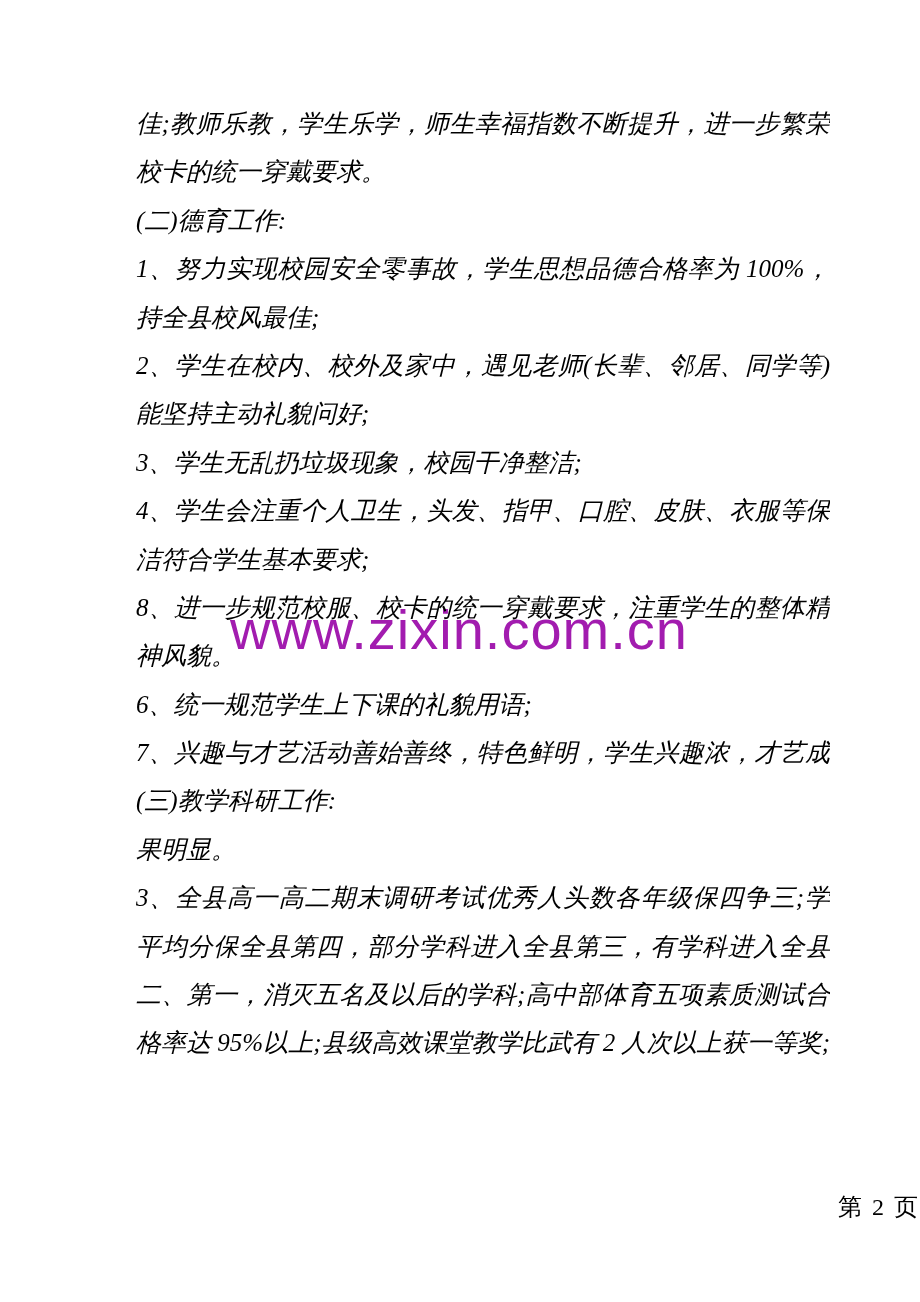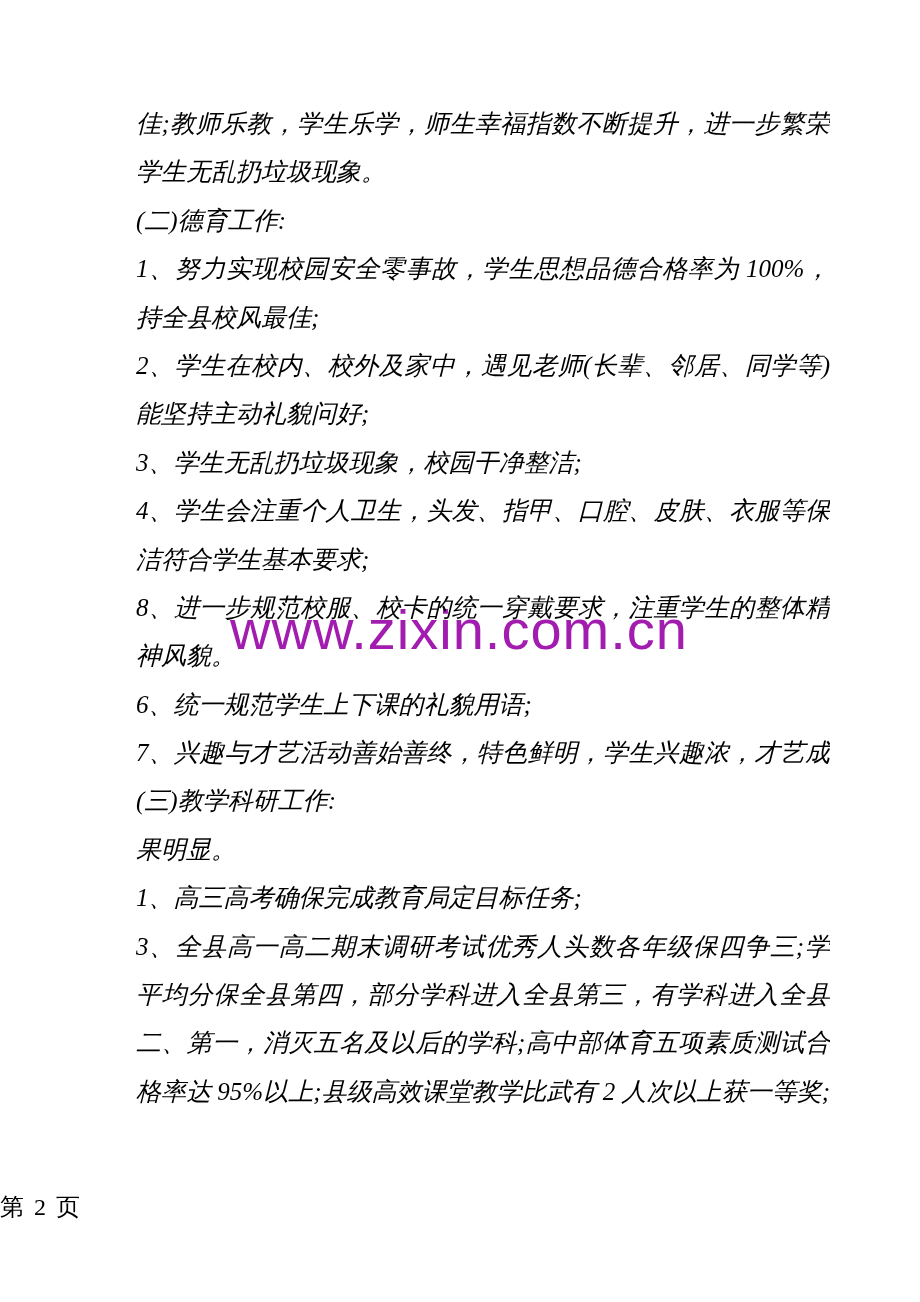--- a/index.html
+++ b/index.html
@@ -48,52 +48,51 @@
     letter-spacing: 1px;
     white-space: nowrap;
     pointer-events: none;
     user-select: none;
   }
   .footer {
     position: absolute;
     left: 0;
     top: 1192px;
     width: 100%;
-    text-align: left;
+    text-align: right;
     font-size: 24px;
     line-height: 30px;
     color: #000000;
     letter-spacing: 2px;
   }
 </style>
 </head>
 <body>
 
 <div class="page">
 
   <div class="watermark">www.zixin.com.cn</div>
 
   <div class="text-block">
       <div class="line justify">佳;教师乐教，学生乐学，师生幸福指数不断提升，进一步繁荣</div>
-      <div class="line">学生无乱扔垃圾现象。</div>
+      <div class="line">校卡的统一穿戴要求。</div>
       <div class="line">(二)德育工作:</div>
       <div class="line justify">1、努力实现校园安全零事故，学生思想品德合格率为 100%，保</div>
       <div class="line">持全县校风最佳;</div>
       <div class="line justify">2、学生在校内、校外及家中，遇见老师(长辈、邻居、同学等)</div>
       <div class="line">能坚持主动礼貌问好;</div>
       <div class="line">3、学生无乱扔垃圾现象，校园干净整洁;</div>
       <div class="line justify">4、学生会注重个人卫生，头发、指甲、口腔、皮肤、衣服等保</div>
       <div class="line">洁符合学生基本要求;</div>
       <div class="line justify">8、进一步规范校服、校卡的统一穿戴要求，注重学生的整体精</div>
       <div class="line">神风貌。</div>
       <div class="line">6、统一规范学生上下课的礼貌用语;</div>
       <div class="line justify">7、兴趣与才艺活动善始善终，特色鲜明，学生兴趣浓，才艺成</div>
       <div class="line">(三)教学科研工作:</div>
       <div class="line">果明显。</div>
-      <div class="line">1、高三高考确保完成教育局定目标任务;</div>
       <div class="line justify">3、全县高一高二期末调研考试优秀人头数各年级保四争三;学科</div>
       <div class="line justify">平均分保全县第四，部分学科进入全县第三，有学科进入全县第</div>
       <div class="line justify">二、第一，消灭五名及以后的学科;高中部体育五项素质测试合</div>
       <div class="line justify">格率达 95%以上;县级高效课堂教学比武有 2 人次以上获一等奖;</div>
     </div>
 
   <div class="footer">第 2 页</div>
 
 </div>
 

